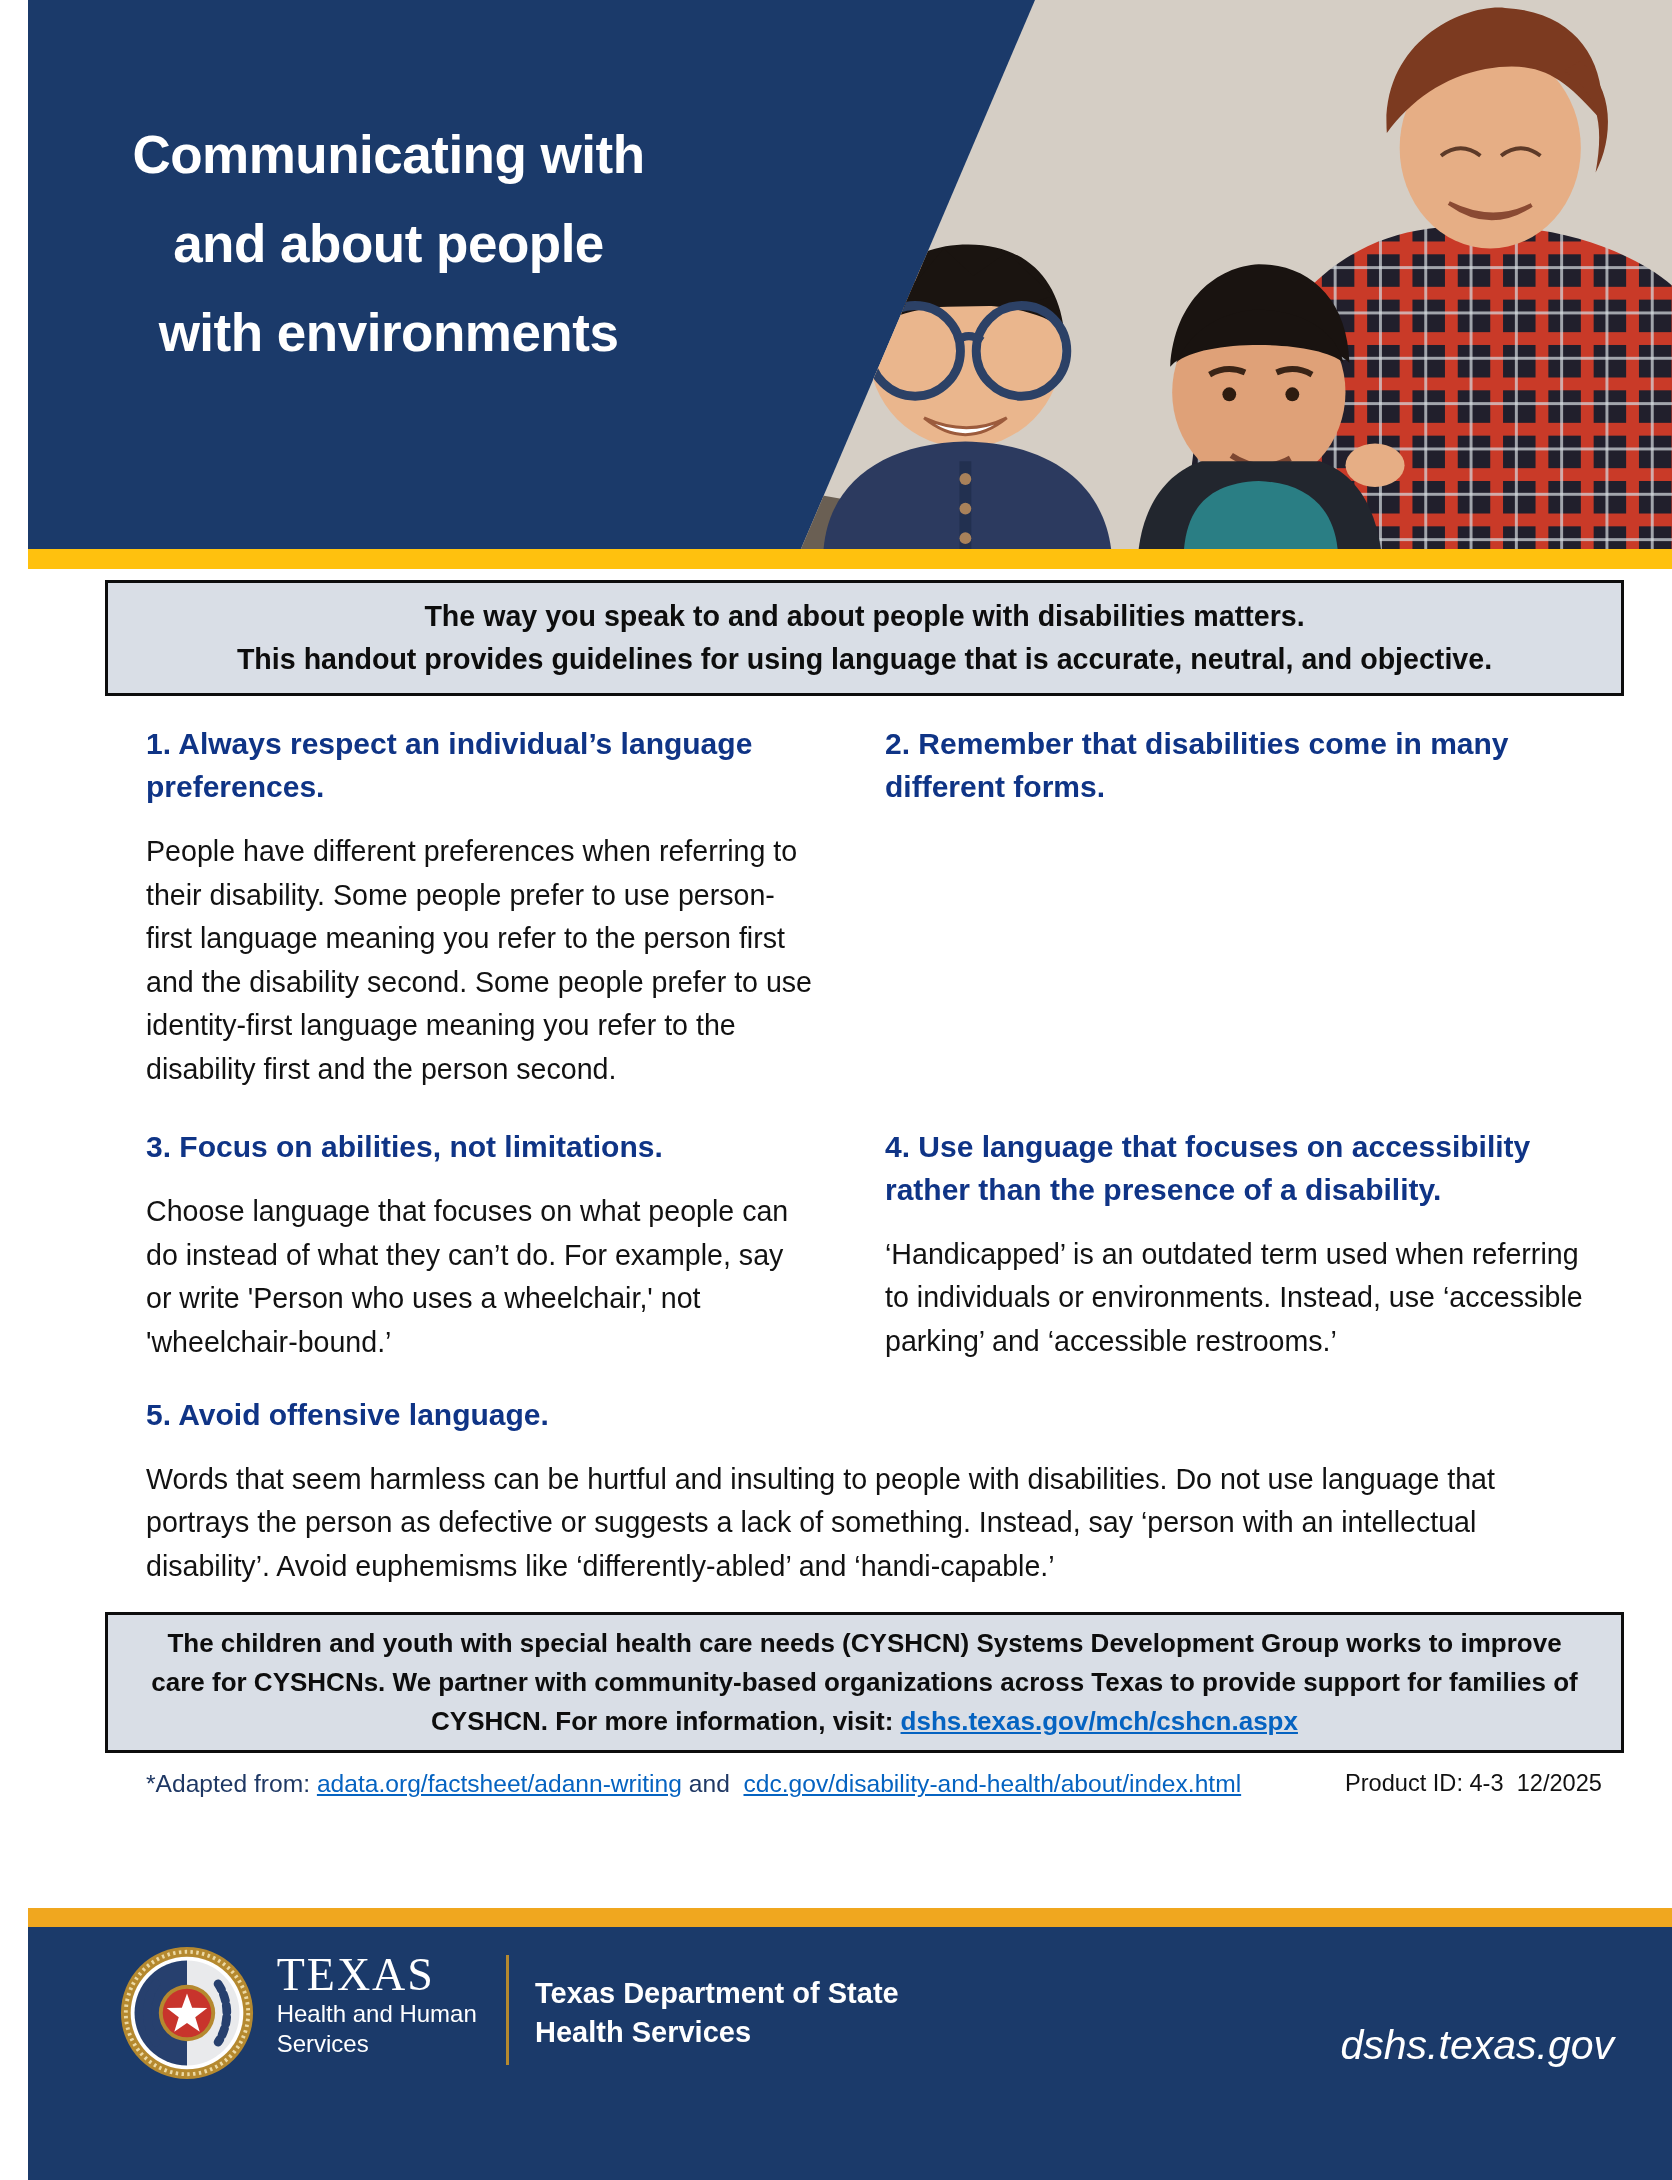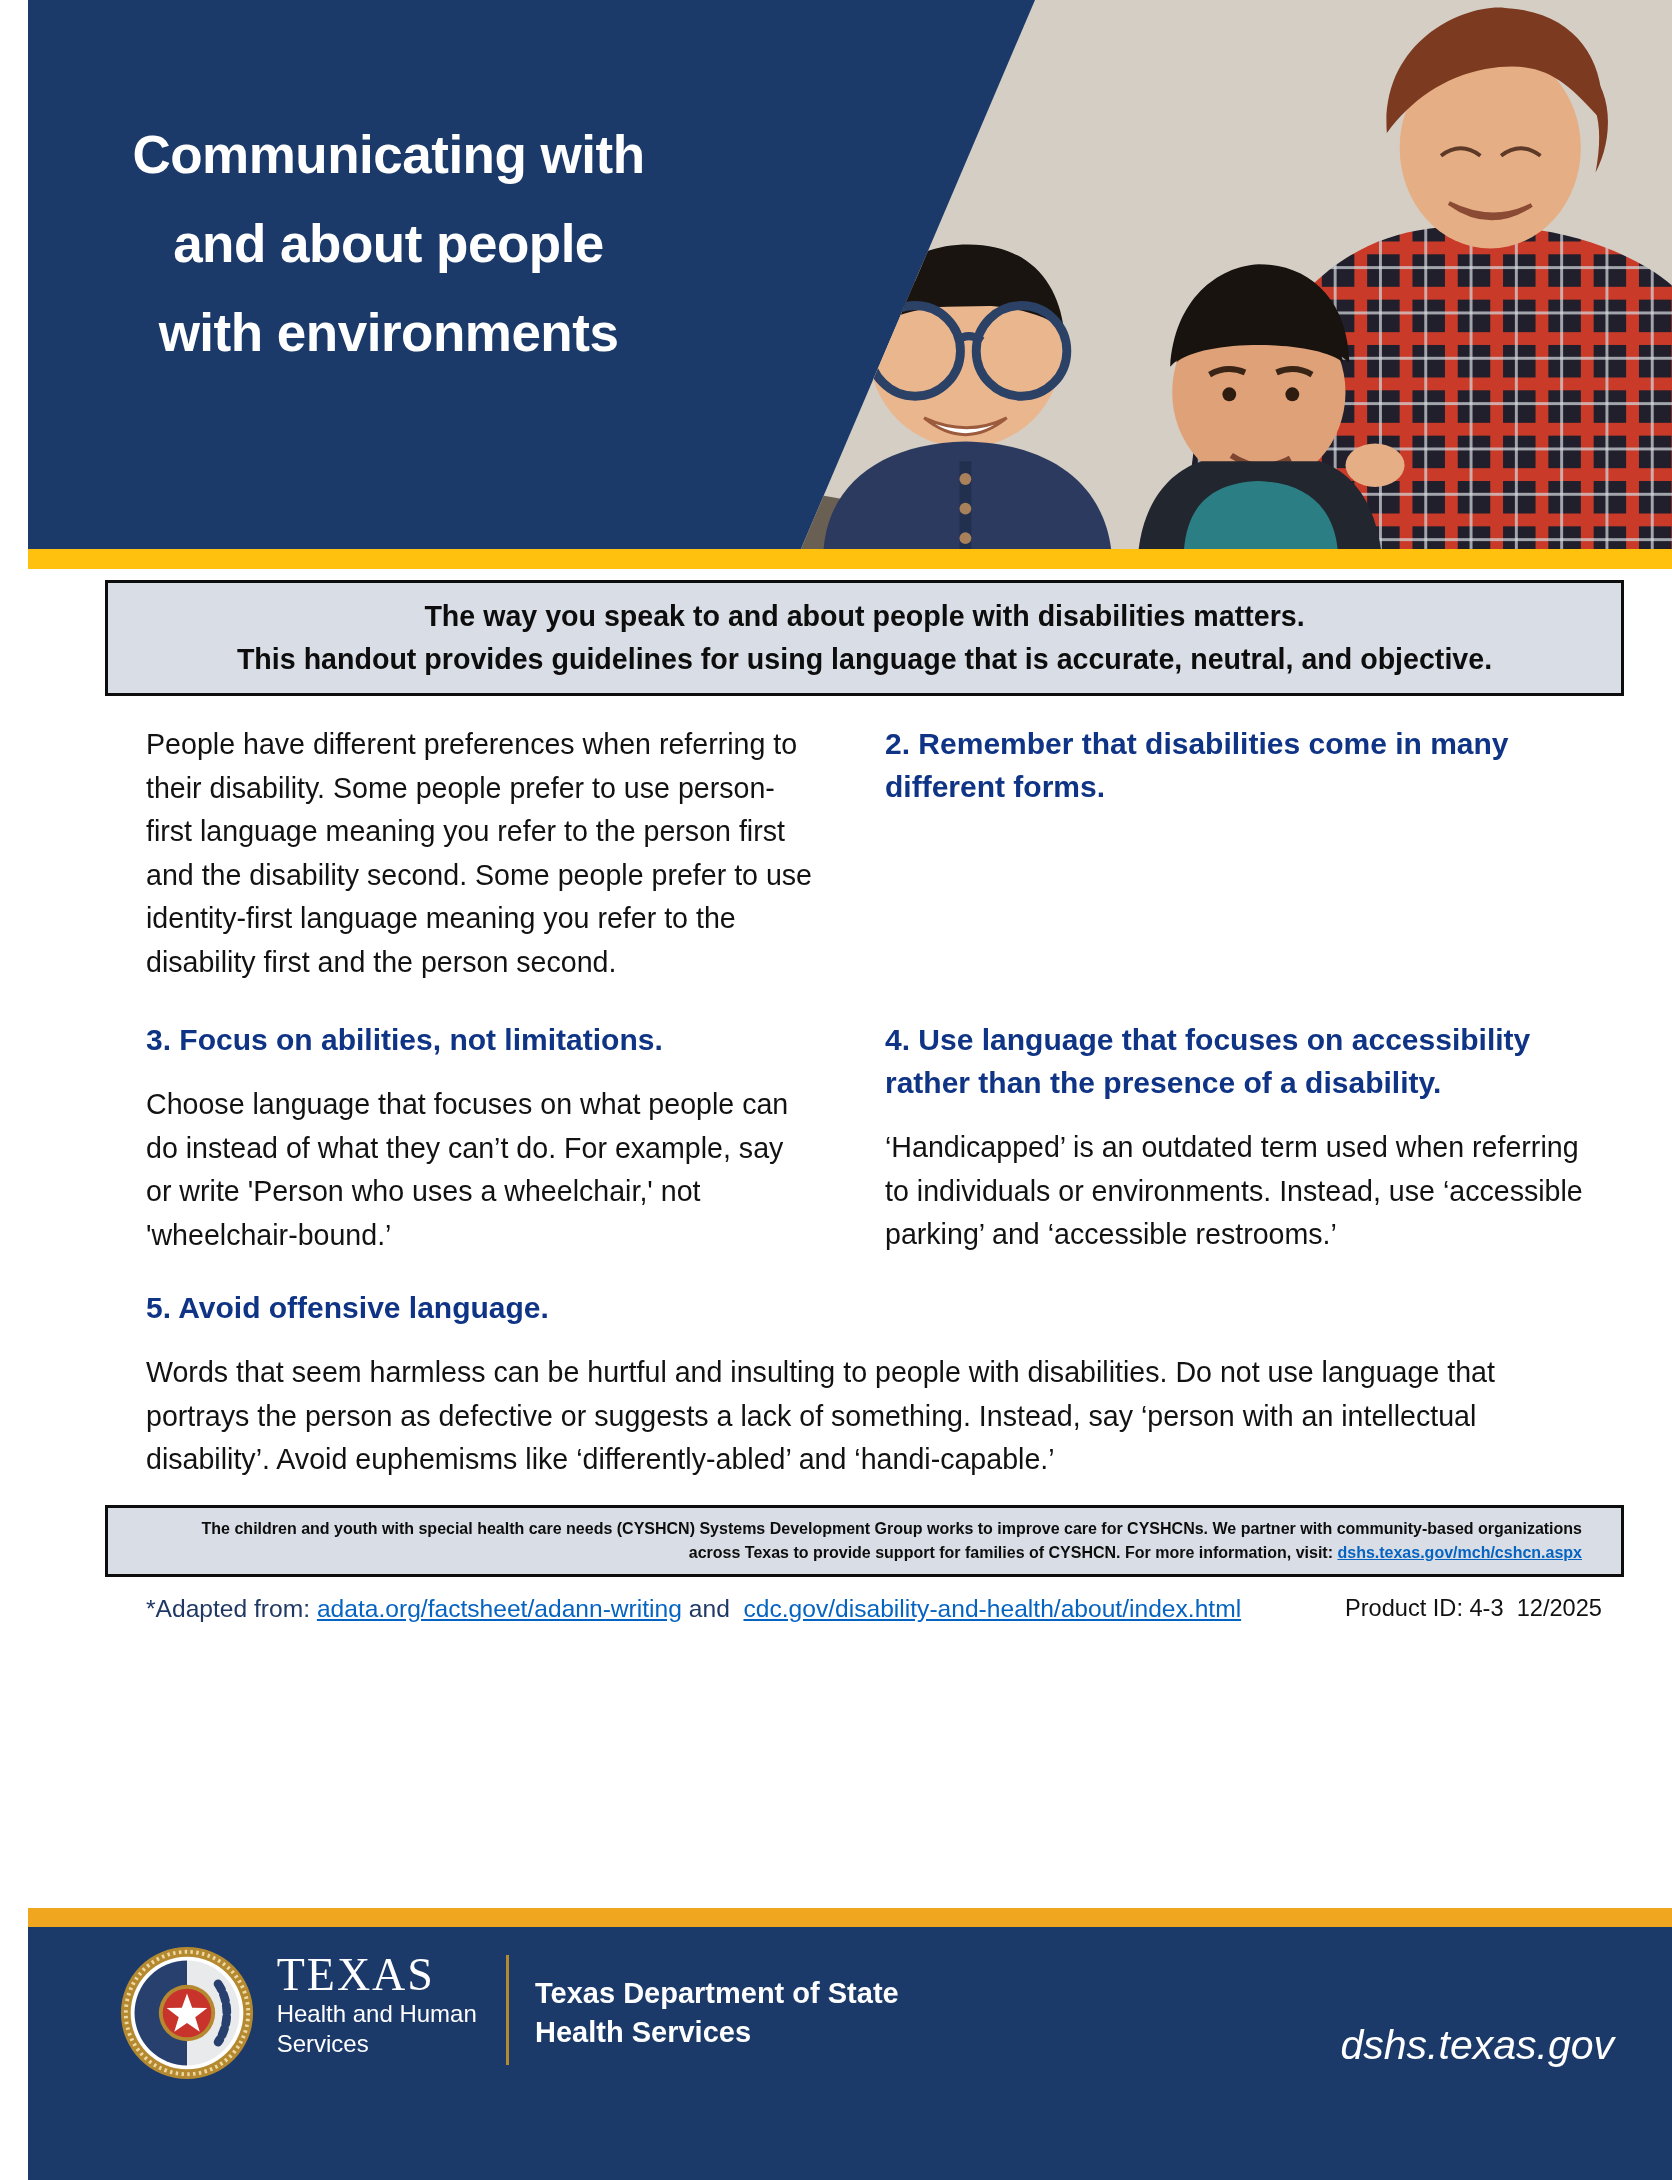--- a/index.html
+++ b/index.html
@@ -40,21 +40,21 @@
     margin:0 0 21.7px 0; color:#0f3486; font-weight:700;
     font-size:30px; line-height:1.42;
   }
   .sec-body { margin:0; color:#121212; font-size:28.6px; line-height:1.52; }
   .sec5-head { margin-top:29.6px; }
   .sec5-body { margin-top:0; width:1438px; }
 
   
   .cyshcn-box {
     margin:23.6px 77px 0 77px; border:3px solid #0d0d0d; background:#d9dee6;
-    padding:8.9px 39px; text-align:right; font-weight:700; font-size:16px;
+    padding:8.9px 39px; text-align:center; font-weight:700; font-size:26px;
     line-height:1.5; color:#0d0d0d; flex:0 0 auto;
   }
   .link { color:#0563c1; text-decoration:underline; cursor:pointer; }
 
   
   .footnote {
     margin:17.7px 99px 0 118px; display:flex; justify-content:space-between;
     align-items:flex-start; font-size:24.6px; flex:0 0 auto;
   }
   .footnote-left { color:#1f3864; }
@@ -156,20 +156,21 @@
   <div class="stripe-top"></div>
 
   <div class="intro-box">
     <div>The way you speak to and about people with disabilities matters.</div>
     <div>This handout provides guidelines for using language that is accurate, neutral, and objective.</div>
   </div>
 
   <div class="main">
     <div class="cols">
       <div>
+        <h3 class="sec-heading">1. Always respect an individual’s language preferences.</h3>
         <p class="sec-body">People have different preferences when referring to their disability. Some people prefer to use person-first language meaning you refer to the person first and the disability second. Some people prefer to use identity-first language meaning you refer to the disability first and the person second.</p>
       </div>
       <div>
         <h3 class="sec-heading">2. Remember that disabilities come in many different forms.</h3>
       </div>
     </div>
     <div class="cols row2">
       <div>
         <h3 class="sec-heading">3. Focus on abilities, not limitations.</h3>
         <p class="sec-body">Choose language that focuses on what people can do instead of what they can’t do. For example, say or write 'Person who uses a wheelchair,' not 'wheelchair-bound.’</p>

